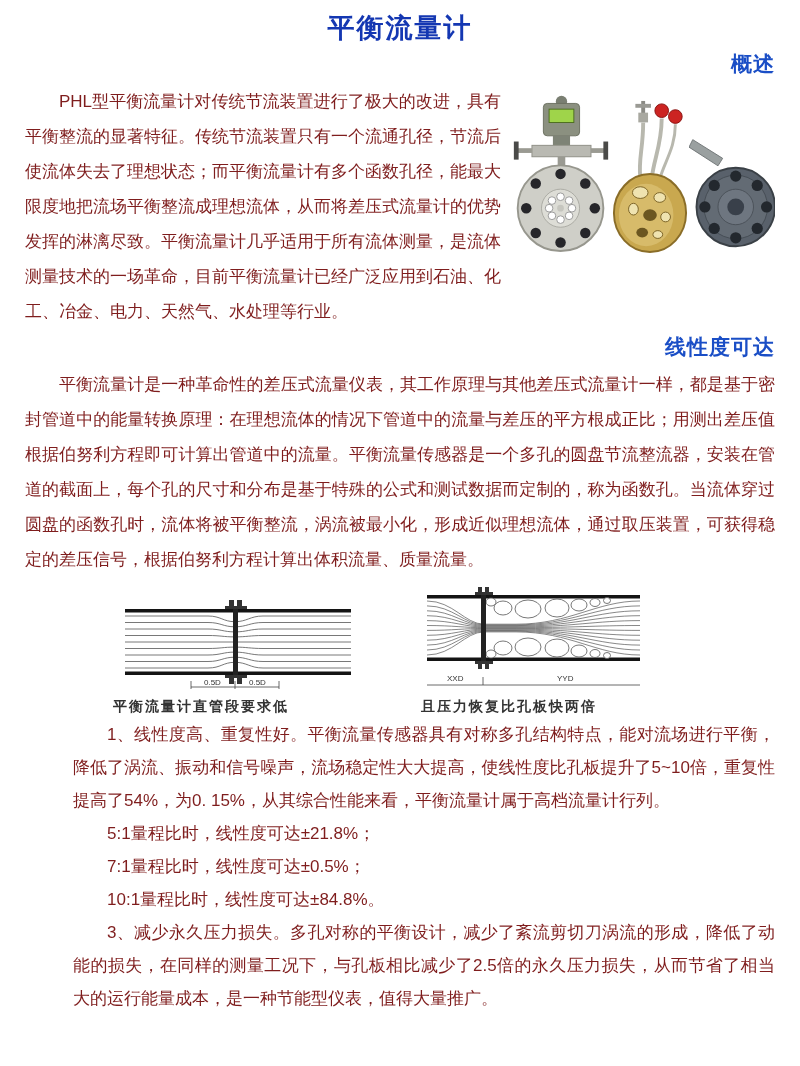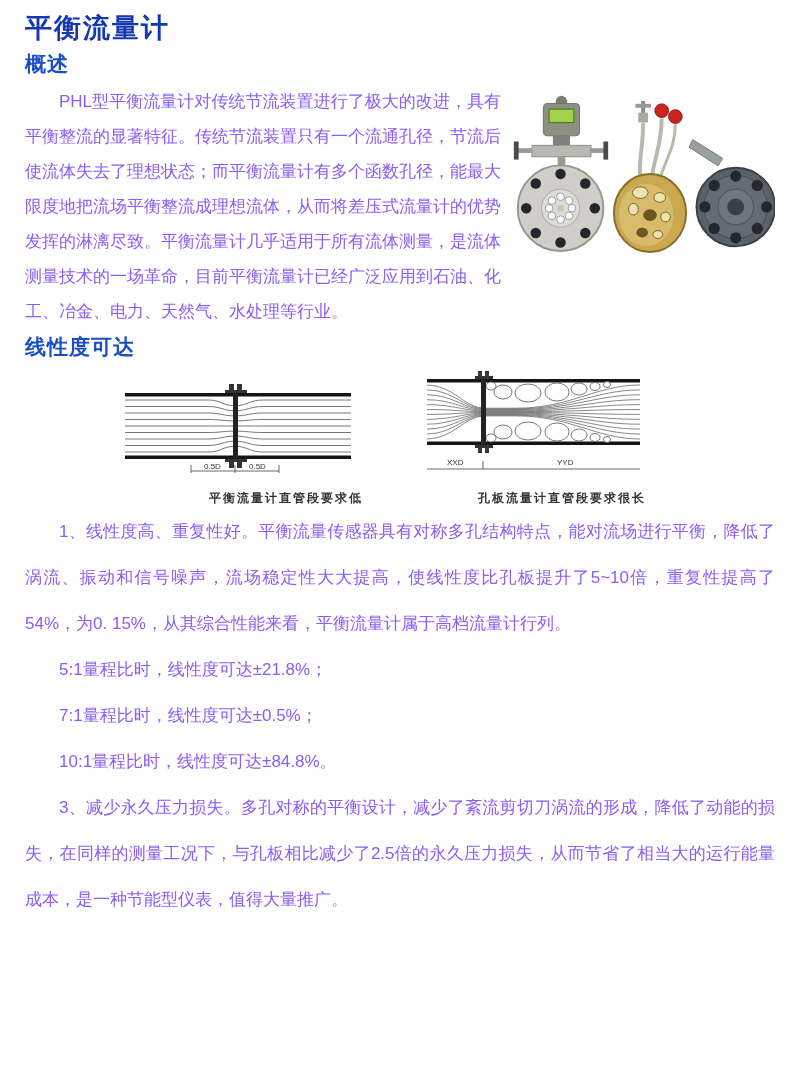--- a/index.html
+++ b/index.html
@@ -5,48 +5,48 @@
   * { margin:0; padding:0; box-sizing:border-box; }
   html,body { background:#ffffff; }
   body {
     width:800px; min-height:1066px; margin:0 auto;
     font-family:"Liberation Sans","DejaVu Sans",sans-serif;
     color:#3a3a3a;
   }
   .page { width:800px; min-height:1066px; padding:8px 25px 12px 25px; background:#fff; }
 
   .doc-title {
-    text-align:left; color:#1437b2; font-size:27px; font-weight:bold;
+    text-align:center; color:#1437b2; font-size:27px; font-weight:bold;
     letter-spacing:2px; margin:2px 0 4px 0;
   }
   .sec-heading {
     color:#1a4ec6; font-size:21px; font-weight:bold;
-    margin:4px 0 6px 0; letter-spacing:1px;
+    margin:4px 0 6px 0; letter-spacing:1px;text-align:right;
   }
   p.body-text {
     font-size:17px; line-height:35px; text-align:justify;
-    text-indent:2em; color:#8b5cf6;
-  }
-  .features p.body-text { line-height:46px; }
+    text-indent:2em; color:#7f1d1d;
+  }
+  .features p.body-text { line-height:33px;margin-left:48px; }
 
   
   .products {
     float:right; width:264px; margin:4px 0 6px 10px;
     display:flex; align-items:flex-end; justify-content:space-between;
   }
   .products svg { display:block; }
 
   
   .diagrams {
     display:flex; align-items:flex-end; gap:58px;
     padding-left:88px; margin:10px 0 2px 0;
   }
-  figure { text-align:right; }
+  figure { text-align:left; }
   figcaption {
-    font-size:12px; color:#333; letter-spacing:2px; margin-top:11px;
+    font-size:14px; color:#333; letter-spacing:2px; margin-top:3px;
     font-weight:bold;
   }
   .dim-label { font-size:8px; fill:#333; font-family:"Liberation Sans",sans-serif; }
   .clearfix::after { content:""; display:block; clear:both; }
 </style>
 </head>
 <body>
 
 <div class="page">
 
@@ -126,20 +126,21 @@
         <circle cx="50" cy="82" r="19" fill="#6e7680" stroke="#4a5058"></circle>
         <circle cx="50" cy="82" r="9" fill="#39404a"></circle>
       </svg>
     </div>
 
     <p class="body-text">PHL型平衡流量计对传统节流装置进行了极大的改进，具有平衡整流的显著特征。传统节流装置只有一个流通孔径，节流后使流体失去了理想状态；而平衡流量计有多个函数孔径，能最大限度地把流场平衡整流成理想流体，从而将差压式流量计的优势发挥的淋漓尽致。平衡流量计几乎适用于所有流体测量，是流体测量技术的一场革命，目前平衡流量计已经广泛应用到石油、化工、冶金、电力、天然气、水处理等行业。</p>
   </section>
 
   <section>
     <h2 class="sec-heading">线性度可达</h2>
+    <p class="body-text">平衡流量计是一种革命性的差压式流量仪表，其工作原理与其他差压式流量计一样，都是基于密封管道中的能量转换原理：在理想流体的情况下管道中的流量与差压的平方根成正比；用测出差压值根据伯努利方程即可计算出管道中的流量。平衡流量传感器是一个多孔的圆盘节流整流器，安装在管道的截面上，每个孔的尺寸和分布是基于特殊的公式和测试数据而定制的，称为函数孔。当流体穿过圆盘的函数孔时，流体将被平衡整流，涡流被最小化，形成近似理想流体，通过取压装置，可获得稳定的差压信号，根据伯努利方程计算出体积流量、质量流量。</p>
 
     <div class="diagrams">
 
       <figure>
         <svg width="250" height="92" viewBox="0 0 250 92">
 
           <rect x="116" y="1" width="5" height="8" fill="#333"></rect>
             <rect x="124" y="1" width="5" height="8" fill="#333"></rect>
           <rect x="112" y="7" width="22" height="3" fill="#333"></rect>
           <rect x="116" y="77" width="5" height="8" fill="#333"></rect>
@@ -222,21 +223,21 @@
 
           <rect x="60" y="8" width="5" height="66" fill="#222"></rect>
 
           <g stroke="#444" stroke-width="0.8">
             <line x1="6" y1="98" x2="219" y2="98"></line>
             <line x1="62" y1="90" x2="62" y2="98"></line>
           </g>
           <text class="dim-label" x="26" y="94">XXD</text>
           <text class="dim-label" x="136" y="94">YYD</text>
         </svg>
-        <figcaption>孔板流量计直管段要求很长</figcaption>
+        <figcaption>且压力恢复比孔板快两倍</figcaption>
       </figure>
     </div>
   </section>
 
   <section class="features">
     <p class="body-text">1、线性度高、重复性好。平衡流量传感器具有对称多孔结构特点，能对流场进行平衡，降低了涡流、振动和信号噪声，流场稳定性大大提高，使线性度比孔板提升了5~10倍，重复性提高了54%，为0. 15%，从其综合性能来看，平衡流量计属于高档流量计行列。</p>
     <p class="body-text">5:1量程比时，线性度可达±21.8%；</p>
     <p class="body-text">7:1量程比时，线性度可达±0.5%；</p>
     <p class="body-text">10:1量程比时，线性度可达±84.8%。</p>
     <p class="body-text">3、减少永久压力损失。多孔对称的平衡设计，减少了紊流剪切刀涡流的形成，降低了动能的损失，在同样的测量工况下，与孔板相比减少了2.5倍的永久压力损失，从而节省了相当大的运行能量成本，是一种节能型仪表，值得大量推广。</p>

